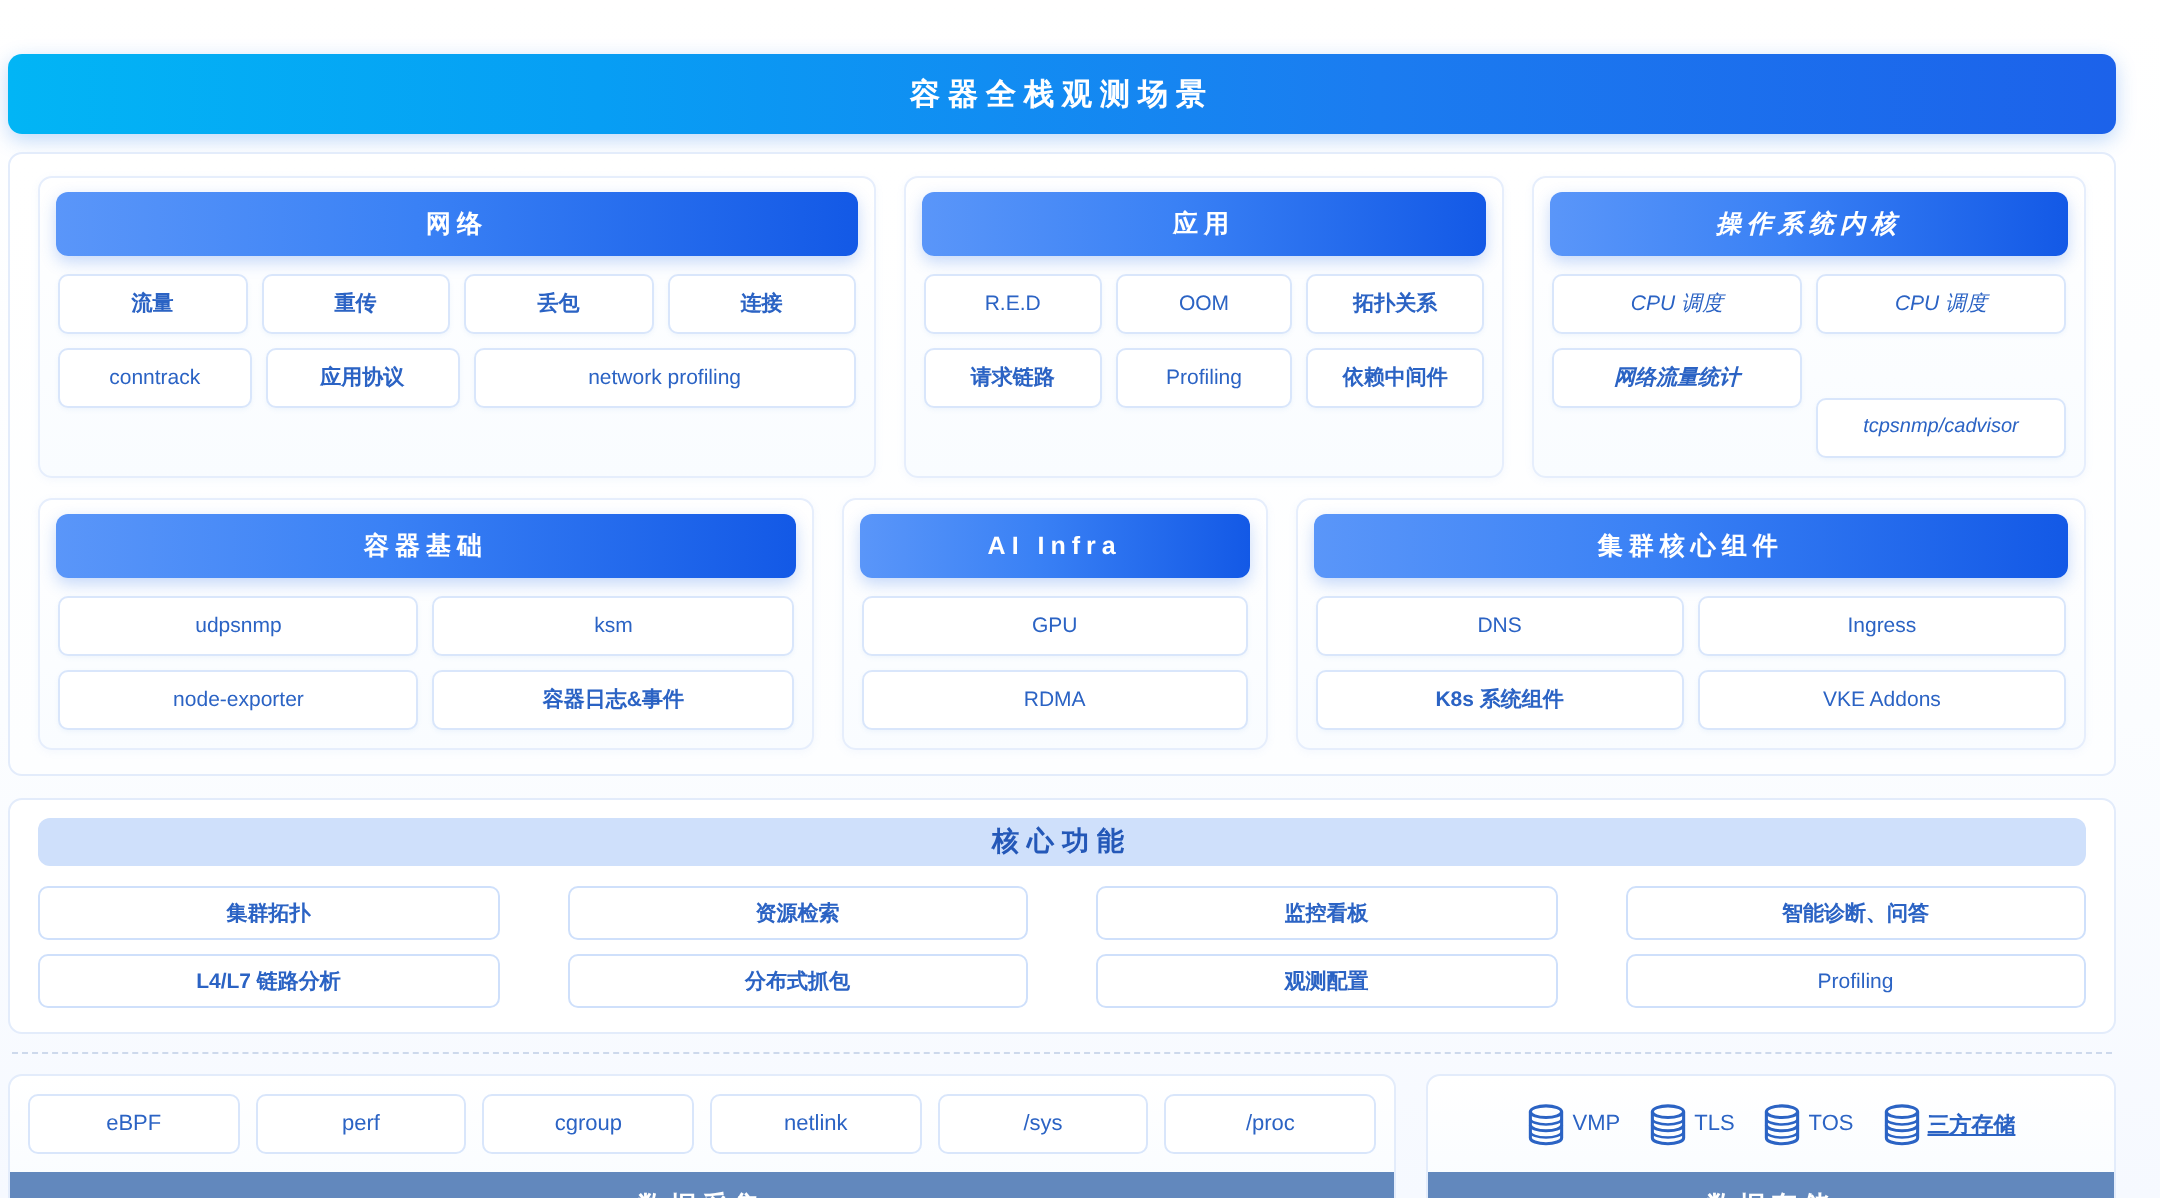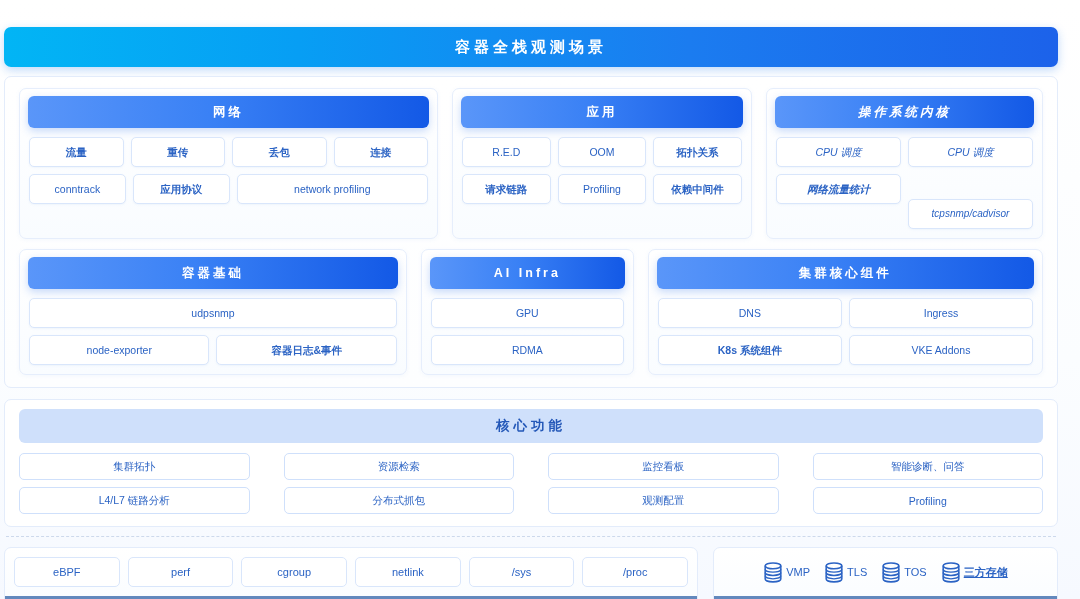--- a/index.html
+++ b/index.html
@@ -75,35 +75,35 @@
   
   .core-card {
     margin-top: 11px;
     border: 1px solid #e3ecfb;
     border-radius: 7px;
     background: #ffffff;
     padding: 9px 14px 12px 14px;
     flex: 0 0 auto;
   }
   .core-head {
-    height: 34px; border-radius: 6px;
+    height: 24px; border-radius: 6px;
     background: #CFE0FB;
     color: #2458b8; font-size: 13.5px; font-weight: bold; letter-spacing: 4px;
     display: flex; align-items: center; justify-content: center;
     margin-bottom: 10px;
   }
   .core-grid { display: flex; flex-direction: column; gap: 7px; }
   .core-row { display: flex; gap: 34px; }
   .core-chip {
     flex: 1 1 0;
     height: 27px;
     border: 1px solid #cfe0fb;
     border-radius: 5px;
     background: #fff;
-    color: #2b63c4; font-size: 10.5px; font-weight: normal;
+    color: #2b63c4; font-size: 10.5px; font-weight: bold;
     display: flex; align-items: center; justify-content: center;
   }
   .core-chip.en { font-weight: normal; }
 
   .dash-sep { border-top: 1px dashed #cdd9ec; margin: 9px 2px 0 2px; }
 
   
   .bottom-row { display: flex; gap: 15px; margin-top: 10px; flex: 0 0 auto; }
   .bottom-card {
     border: 1px solid #e3ecfb; border-radius: 7px;
@@ -191,20 +191,21 @@
             </div>
           </div>
         </div>
       </div>
     <div class="panel-row">
         <div class="panel" style="flex: 368 0 0px;">
           <div class="panel-head">容器基础</div>
           <div class="panel-body">
             <div class="chip-row">
               <div class="chip">udpsnmp</div>
+              <div class="chip">ksm</div>
             </div>
             <div class="chip-row">
               <div class="chip">node-exporter</div>
               <div class="chip cn">容器日志&amp;事件</div>
             </div>
           </div>
         </div>
         <div class="panel" style="flex: 201 0 0px;">
           <div class="panel-head">AI  Infra</div>
           <div class="panel-body">

